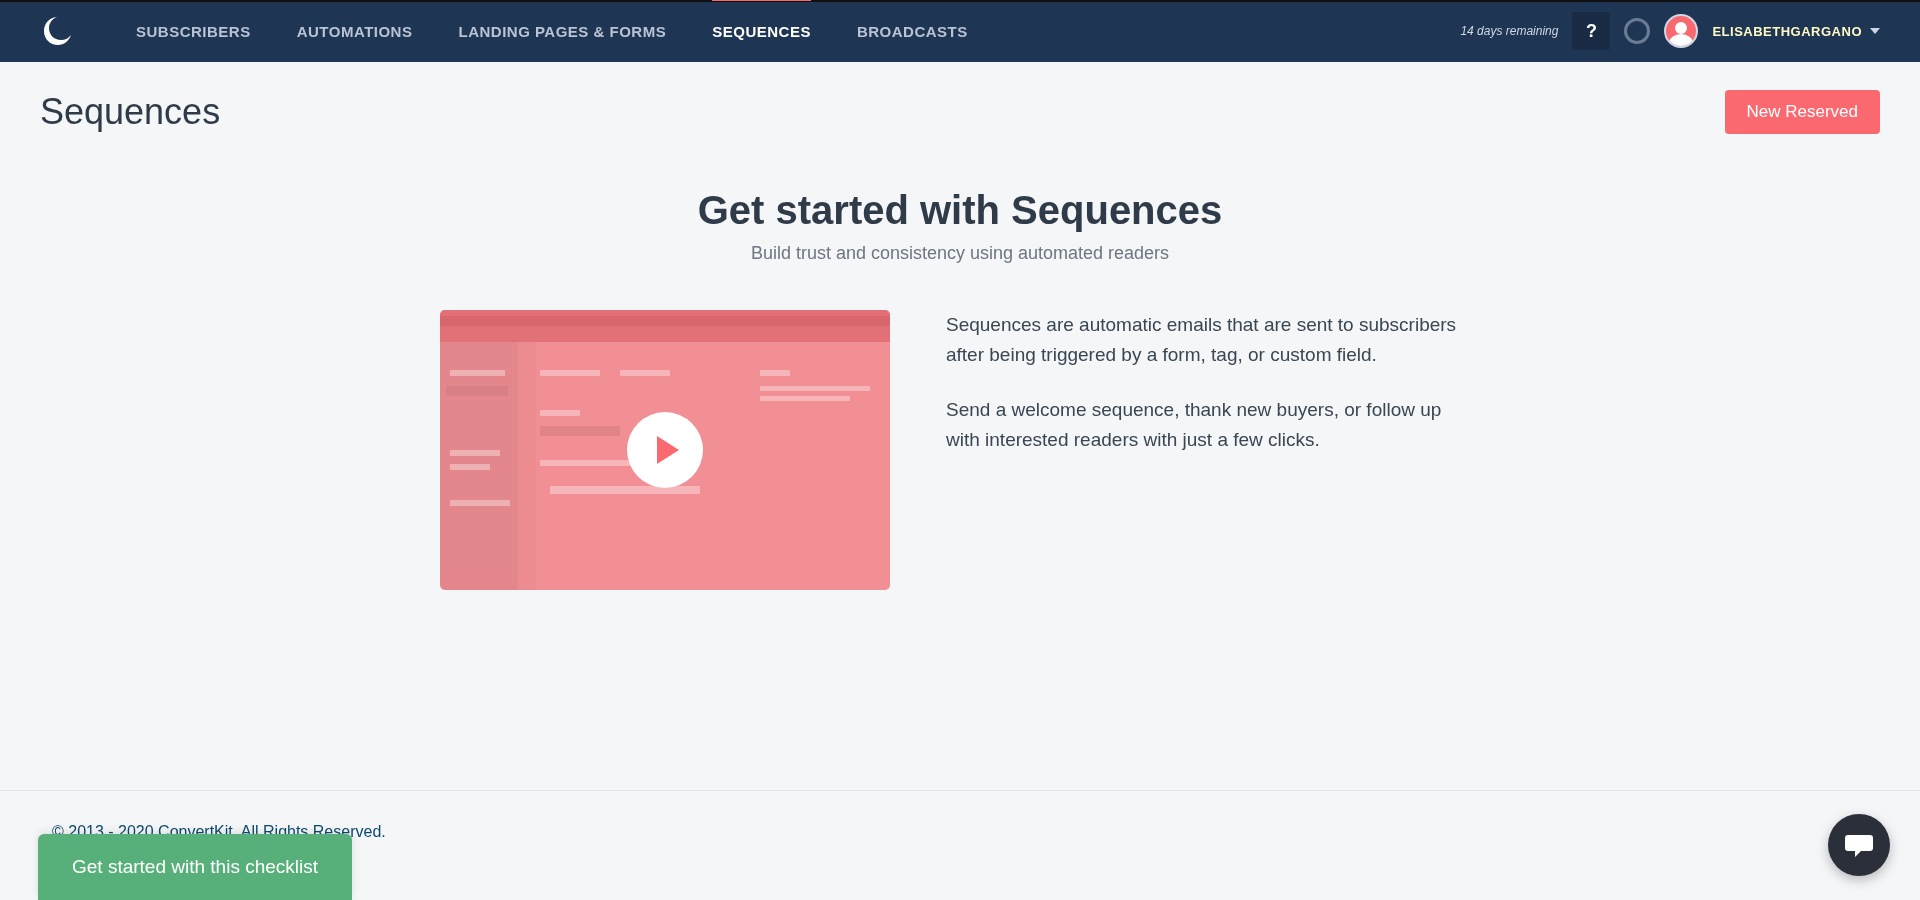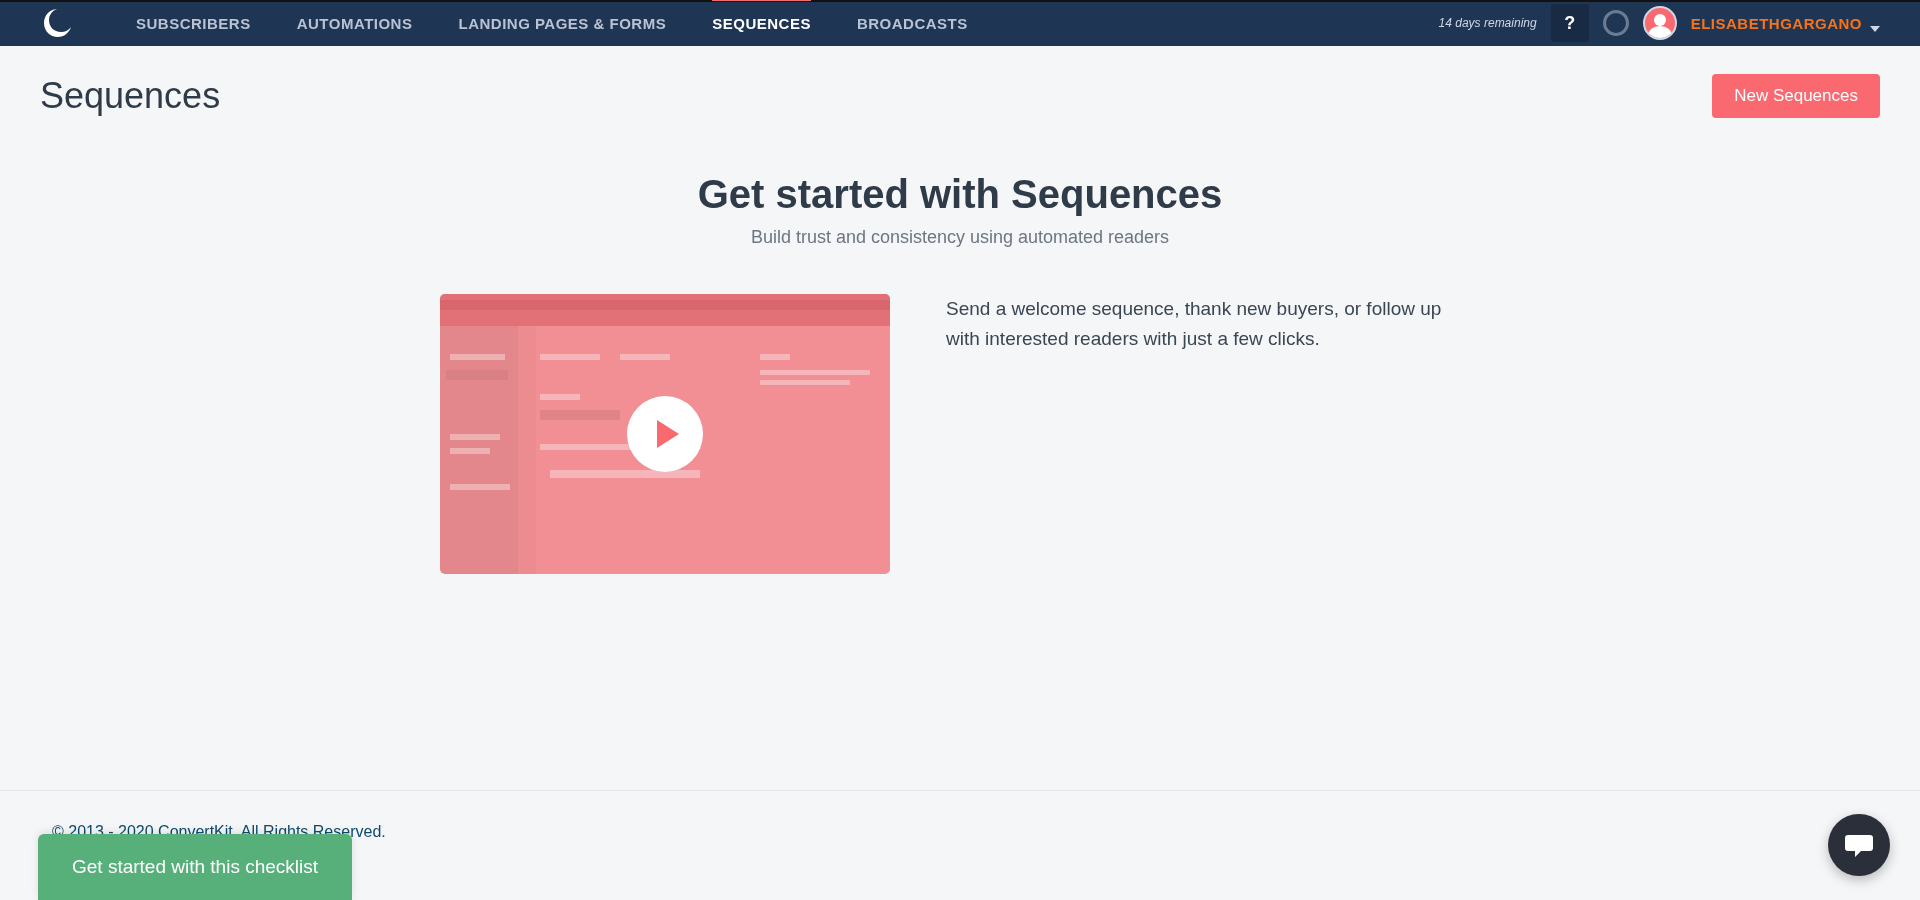--- a/index.html
+++ b/index.html
@@ -9,35 +9,35 @@
     --coral-light:#f18f94;
     --grey-bg:#f4f6f8;
     --grey-text:#4a5560;
     --grey-light:#9aa4af;
     --green:#57b07a;
     --chat:#2a2f3a;
   }
   *{box-sizing:border-box;margin:0;padding:0;font-family:"Helvetica Neue",Arial,sans-serif;}
   body{width:1920px;height:900px;background:var(--grey-bg);overflow:hidden;position:relative;}
   
-  .topbar{height:46px;background:var(--navy);display:flex;align-items:center;padding:0 40px;position:relative;}
+  .topbar{height:62px;background:var(--navy);display:flex;align-items:center;padding:0 40px;position:relative;}
   .topbar::before{content:"";position:absolute;left:0;right:0;top:0;height:2px;background:#111;}
   .logo{width:36px;height:36px;margin-right:60px;display:flex;align-items:center;justify-content:center;}
   .nav-items{display:flex;gap:46px;height:100%;align-items:center;}
   .nav-item{font-size:15px;font-weight:700;letter-spacing:0.5px;color:#b9c3d4;text-transform:uppercase;height:100%;display:flex;align-items:center;cursor:pointer;position:relative;}
   .nav-item.active{color:#ffffff;}
   .nav-item.active::after{content:"";position:absolute;top:-2px;left:0;right:0;height:3px;background:var(--coral);}
   .top-right{margin-left:auto;display:flex;align-items:center;gap:14px;}
   .trial{color:#cfd7e5;font-style:italic;font-size:12px;}
   .help-btn{width:38px;height:38px;background:var(--navy-dark);border-radius:3px;color:#fff;font-weight:700;font-size:18px;display:flex;align-items:center;justify-content:center;cursor:pointer;}
   .ring-icon{width:26px;height:26px;border:3px solid #6b7b94;border-radius:50%;}
   .avatar{width:34px;height:34px;border-radius:50%;background:#fb6970;border:2px solid #cfd7e5;position:relative;overflow:hidden;}
   .avatar::before{content:"";position:absolute;top:6px;left:50%;transform:translateX(-50%);width:12px;height:12px;border-radius:50%;background:#fff;}
   .avatar::after{content:"";position:absolute;bottom:-6px;left:50%;transform:translateX(-50%);width:24px;height:18px;border-radius:50% 50% 0 0;background:#fff;}
-  .username{font-size:15px;font-weight:700;letter-spacing:0.5px;color:#f97316;text-transform:uppercase;display:flex;align-items:flex-end;gap:8px;cursor:pointer;}
+  .username{font-size:13px;font-weight:700;letter-spacing:0.5px;color:#fef9c3;text-transform:uppercase;display:flex;align-items:center;gap:8px;cursor:pointer;}
   .caret-down{width:0;height:0;border-left:5px solid transparent;border-right:5px solid transparent;border-top:6px solid #cfd7e5;}
   
   .page-header{display:flex;align-items:center;justify-content:space-between;padding:28px 40px 10px;}
   .page-title{font-size:36px;font-weight:400;color:#2f3b48;}
   .new-btn{background:var(--coral);color:#fff;border:none;border-radius:4px;font-size:17px;font-weight:500;padding:12px 22px;cursor:pointer;}
   
   .hero{display:flex;flex-direction:column;align-items:center;padding-top:8px;}
   .hero-title{font-size:40px;font-weight:700;color:#2f3b48;margin-bottom:10px;margin-top:36px;}
   .hero-sub{font-size:18px;color:#6d7681;margin-bottom:46px;}
   .hero-row{display:flex;gap:56px;align-items:flex-start;width:1040px;}
@@ -83,21 +83,21 @@
     <div class="avatar"></div>
     <div class="username">
       <span>ELISABETHGARGANO</span>
       <span class="caret-down"></span>
     </div>
   </div>
 </div>
 
 <div class="page-header">
   <h1 class="page-title">Sequences</h1>
-  <button class="new-btn">New Sequences</button>
+  <button class="new-btn">New Reserved</button>
 </div>
 
 <div class="hero">
   <div class="hero-title">Get started with Sequences</div>
   <div class="hero-sub">Build trust and consistency using automated readers</div>
   <div class="hero-row">
     <div class="thumb">
       <div class="thumb-bar"></div>
       <div class="thumb-top"></div>
       <div class="thumb-side"></div>
@@ -114,20 +114,21 @@
       <div class="thumb-line" style="top:150px;left:100px;width:120px;height:6px;"></div>
       <div class="thumb-line" style="top:176px;left:110px;width:150px;height:8px;"></div>
       <div class="thumb-line" style="top:60px;left:320px;width:30px;height:6px;"></div>
       <div class="thumb-line" style="top:76px;left:320px;width:110px;height:5px;"></div>
       <div class="thumb-line" style="top:86px;left:320px;width:90px;height:5px;"></div>
       <div class="play">
         <div class="play-tri"></div>
       </div>
     </div>
     <div class="hero-text">
+      <p>Sequences are automatic emails that are sent to subscribers after being triggered by a form, tag, or custom field.</p>
       <p>Send a welcome sequence, thank new buyers, or follow up with interested readers with just a few clicks.</p>
     </div>
   </div>
 </div>
 
 <div class="footer">
   <div class="copyright">© 2013 - 2020 ConvertKit. All Rights Reserved.</div>
 </div>
 
 <div class="checklist">Get started with this checklist</div>

